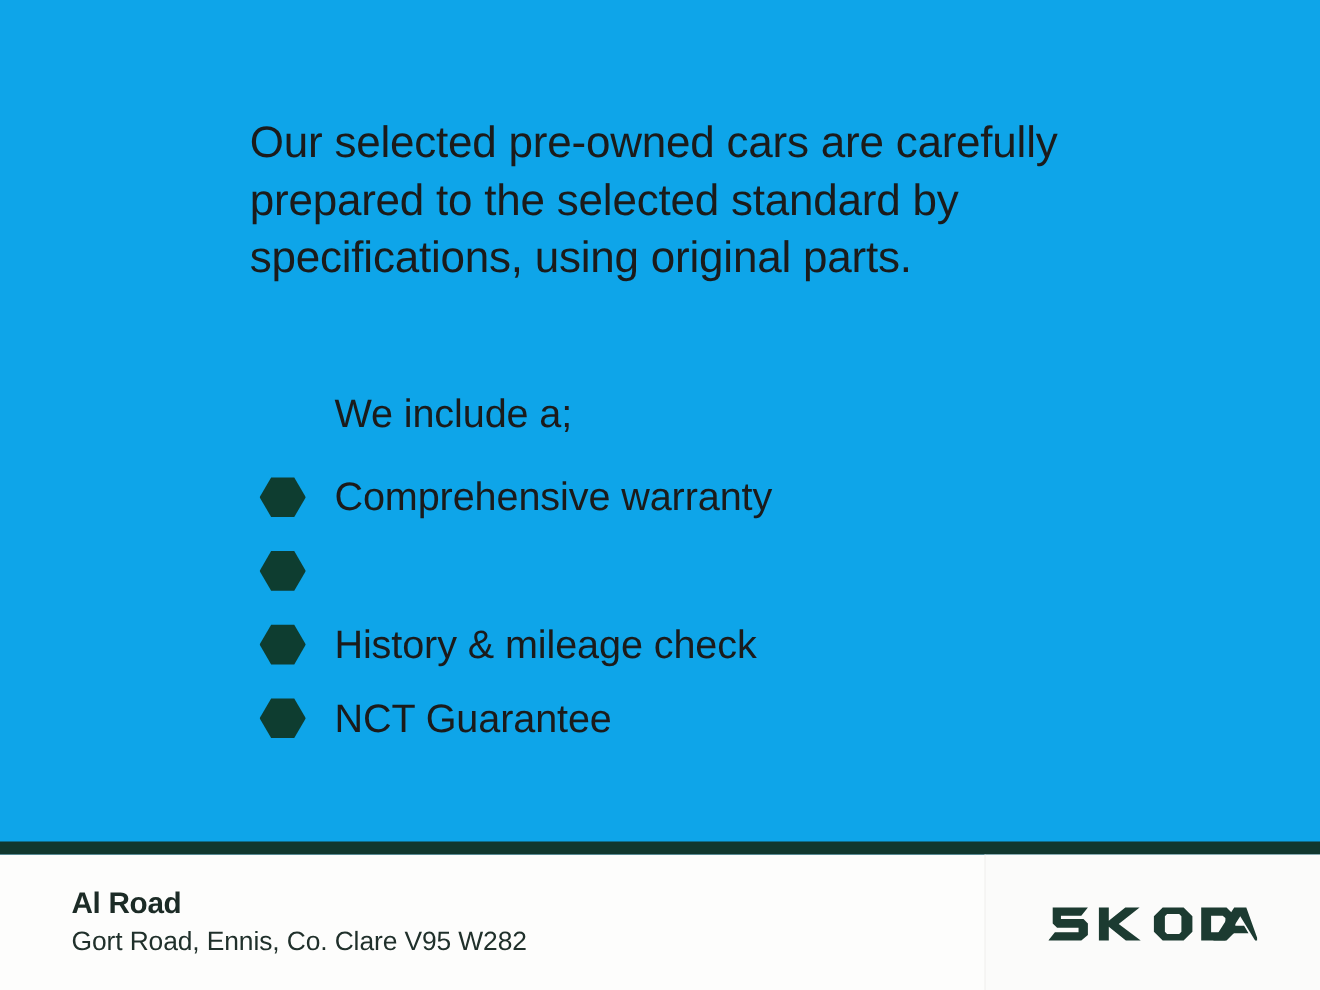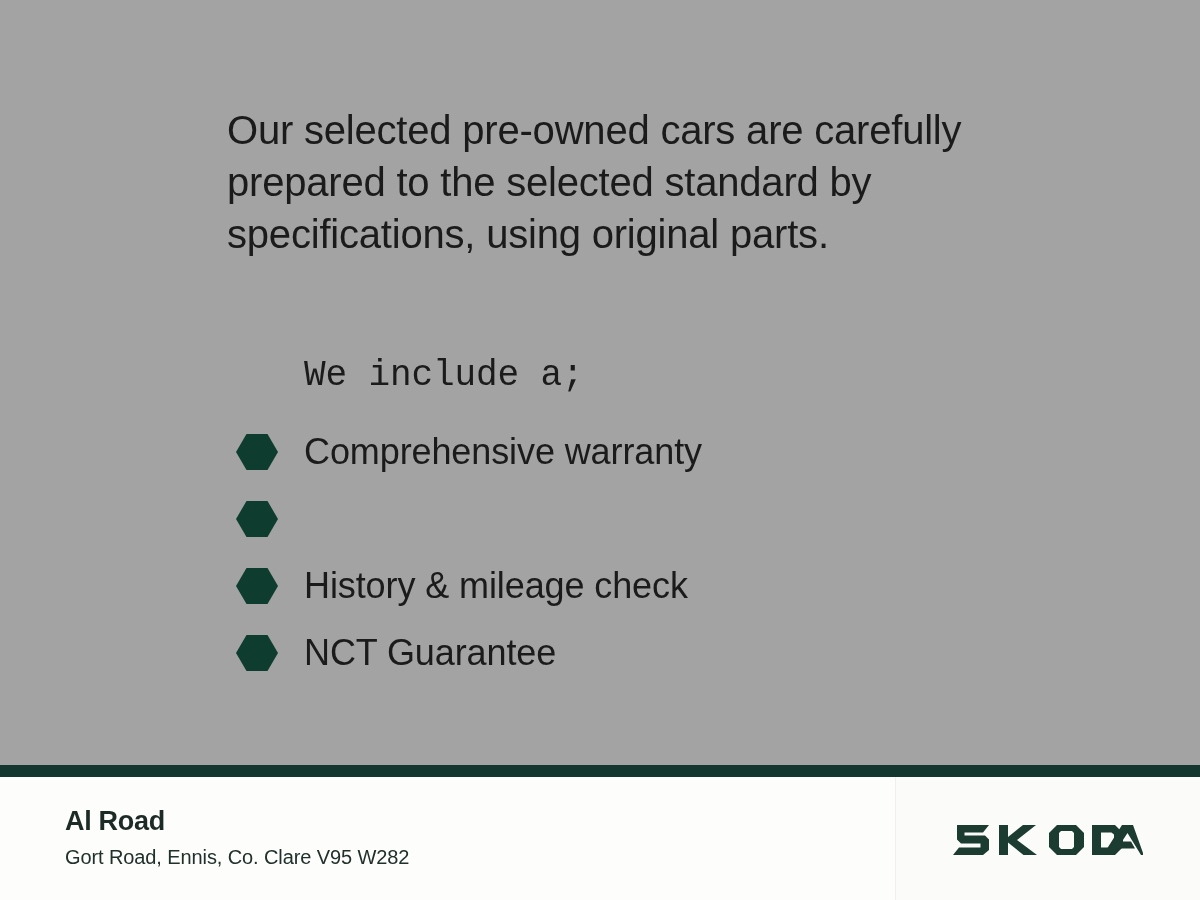--- a/index.html
+++ b/index.html
@@ -12,21 +12,21 @@
     height: 900px;
     background: #ffffff;
     font-family: "Liberation Sans", sans-serif;
     overflow: hidden;
   }
 
   .slide {
     position: relative;
     width: 1200px;
     height: 888px;
-    background: #a3a3a3;
+    background: #0ea5e9;
     box-sizing: border-box;
   }
 
   
   .content {
     position: absolute;
     left: 0;
     top: 0;
     width: 1200px;
     height: 765px;
@@ -50,21 +50,20 @@
 
   .include-lead {
     position: absolute;
     left: 304px;
     top: 353px;
     font-size: 36px;
     line-height: 46px;
     color: #1b1b1b;
     font-weight: 400;
     letter-spacing: -0.1px;
-    font-family: Liberation Mono, monospace;
   }
 
   .benefits {
     position: absolute;
     left: 236px;
     top: 418px;
     width: 800px;
     list-style: none;
     margin: 0;
     padding: 0;
@@ -137,21 +136,21 @@
   }
   .dealer-name {
     font-size: 27px;
     line-height: 32px;
     font-weight: 700;
     color: #1c2b26;
     letter-spacing: -0.3px;
   }
   .dealer-address {
     margin-top: 7px;
-    font-size: 20px;
+    font-size: 24px;
     line-height: 26px;
     font-weight: 400;
     color: #20302b;
     letter-spacing: -0.1px;
   }
 
   .skoda-logo {
     width: 190px;
     height: 40px;
   }

